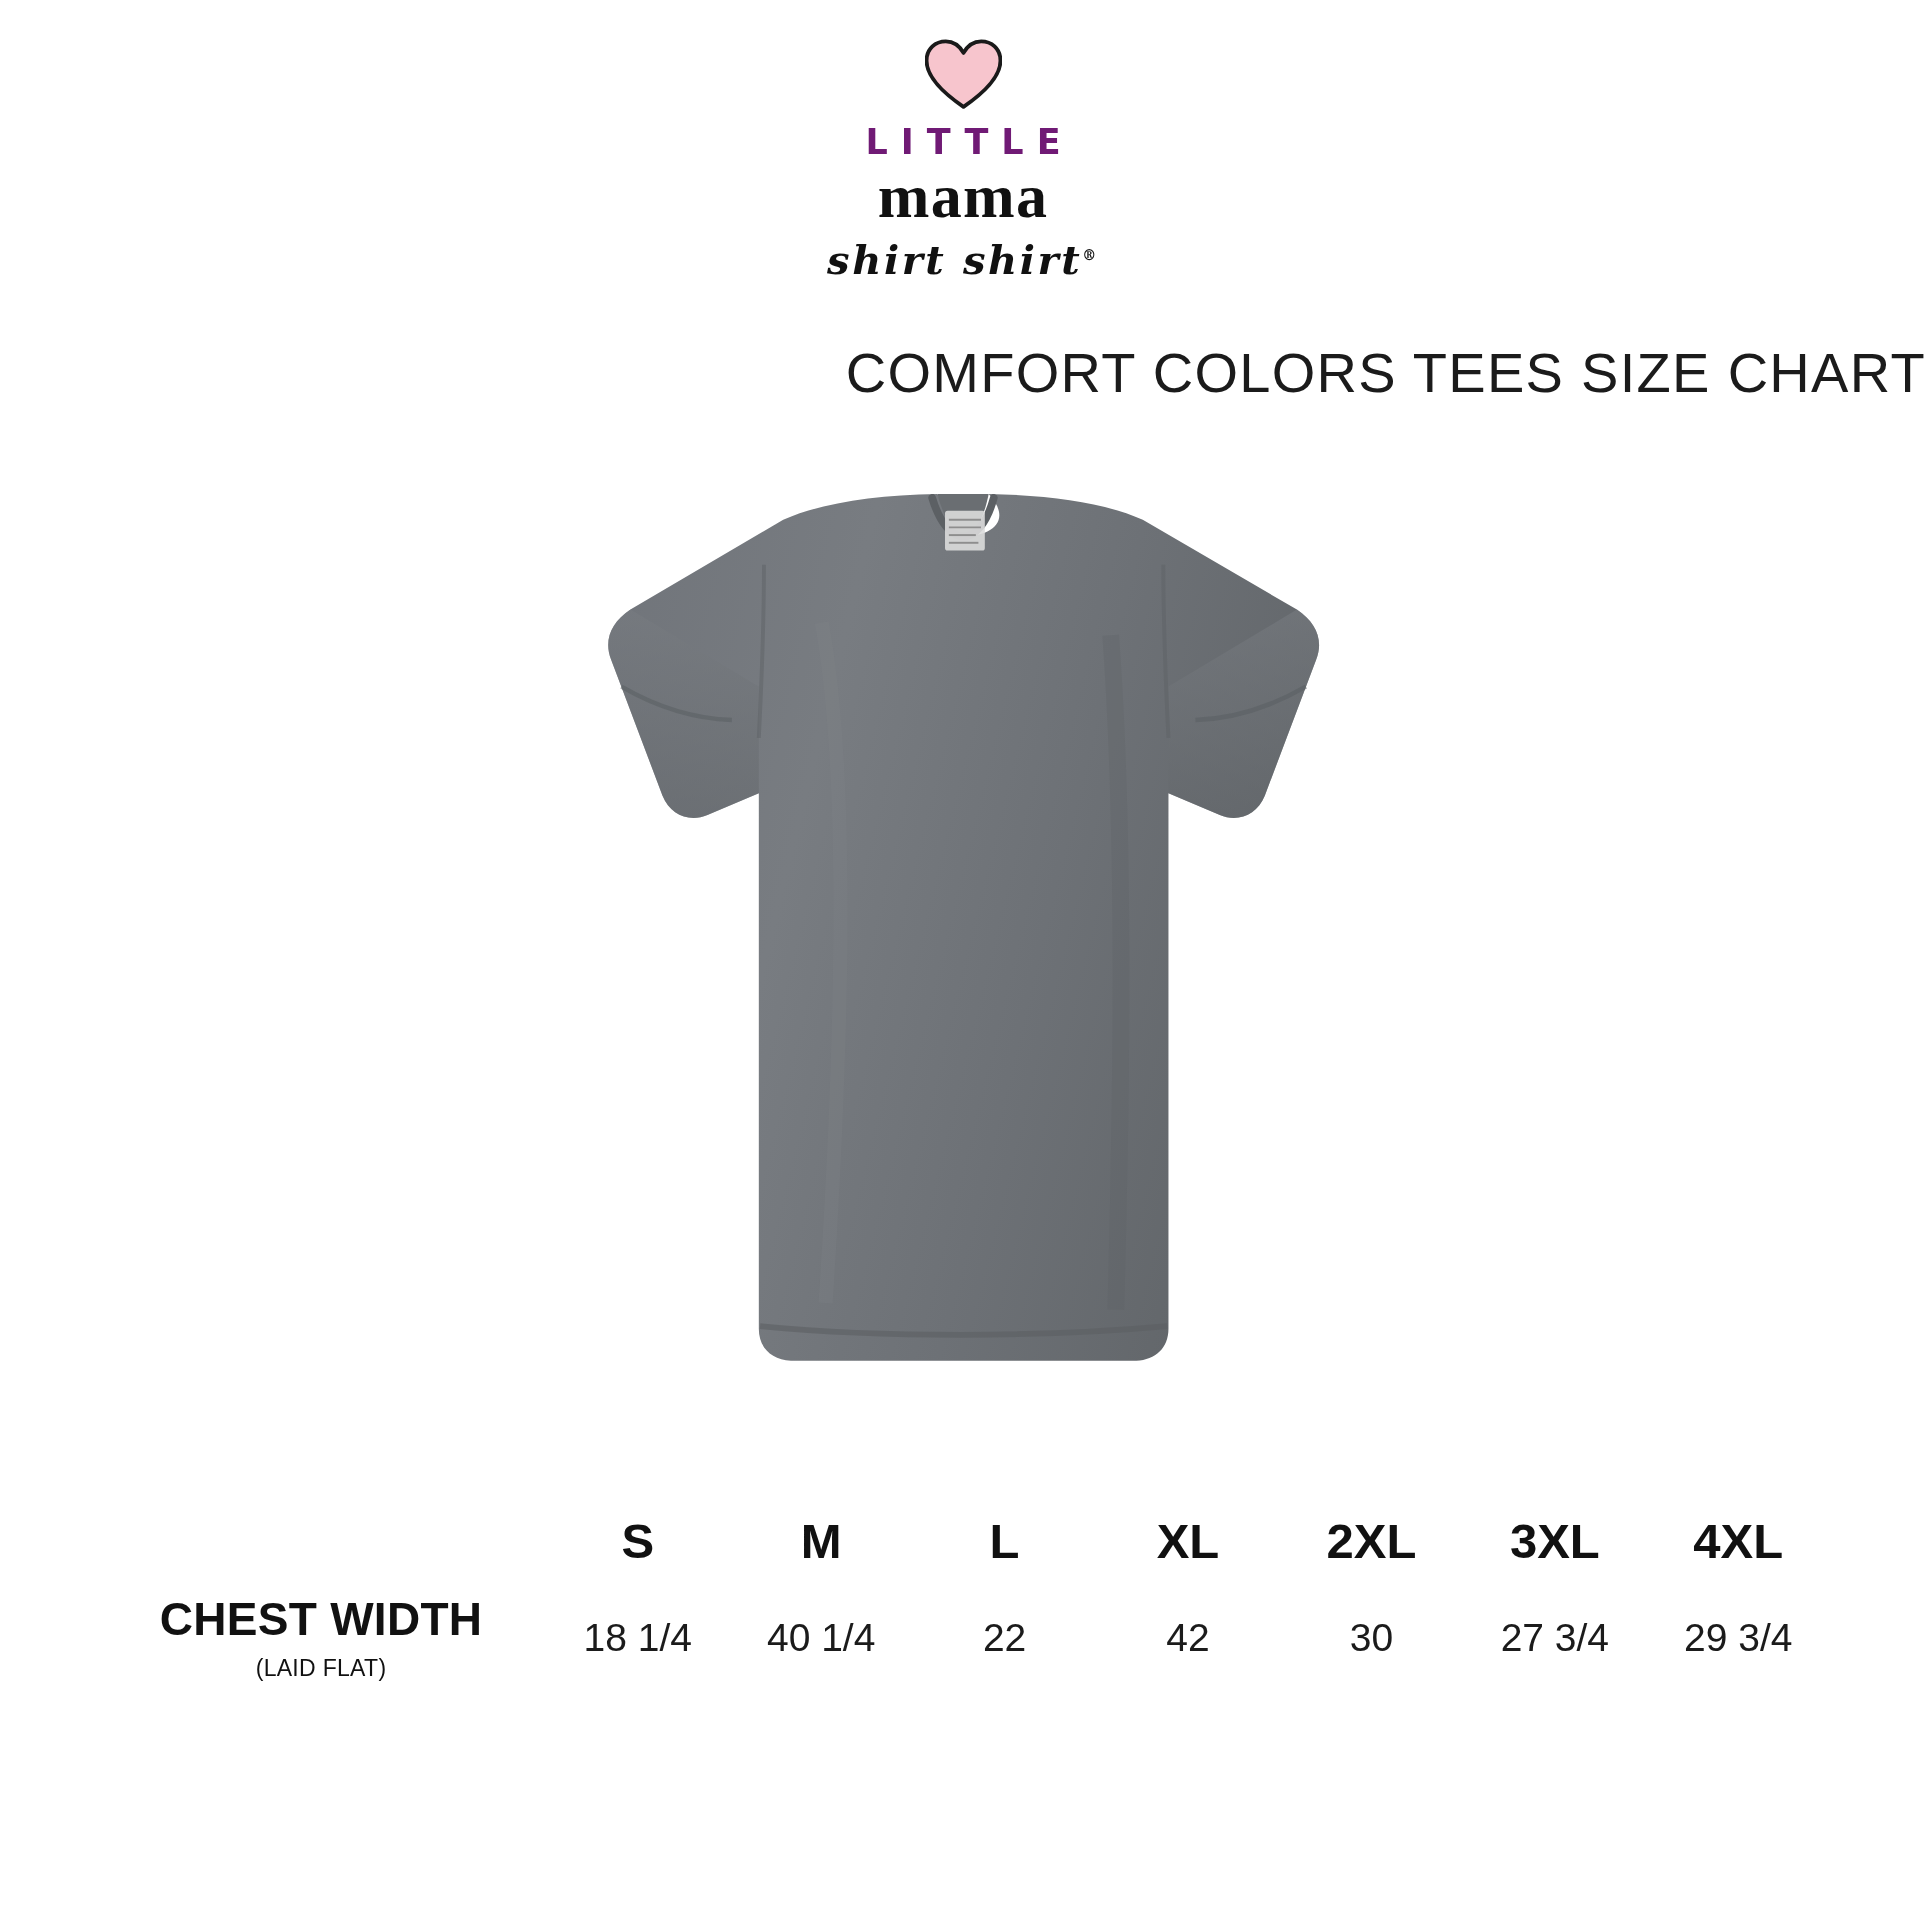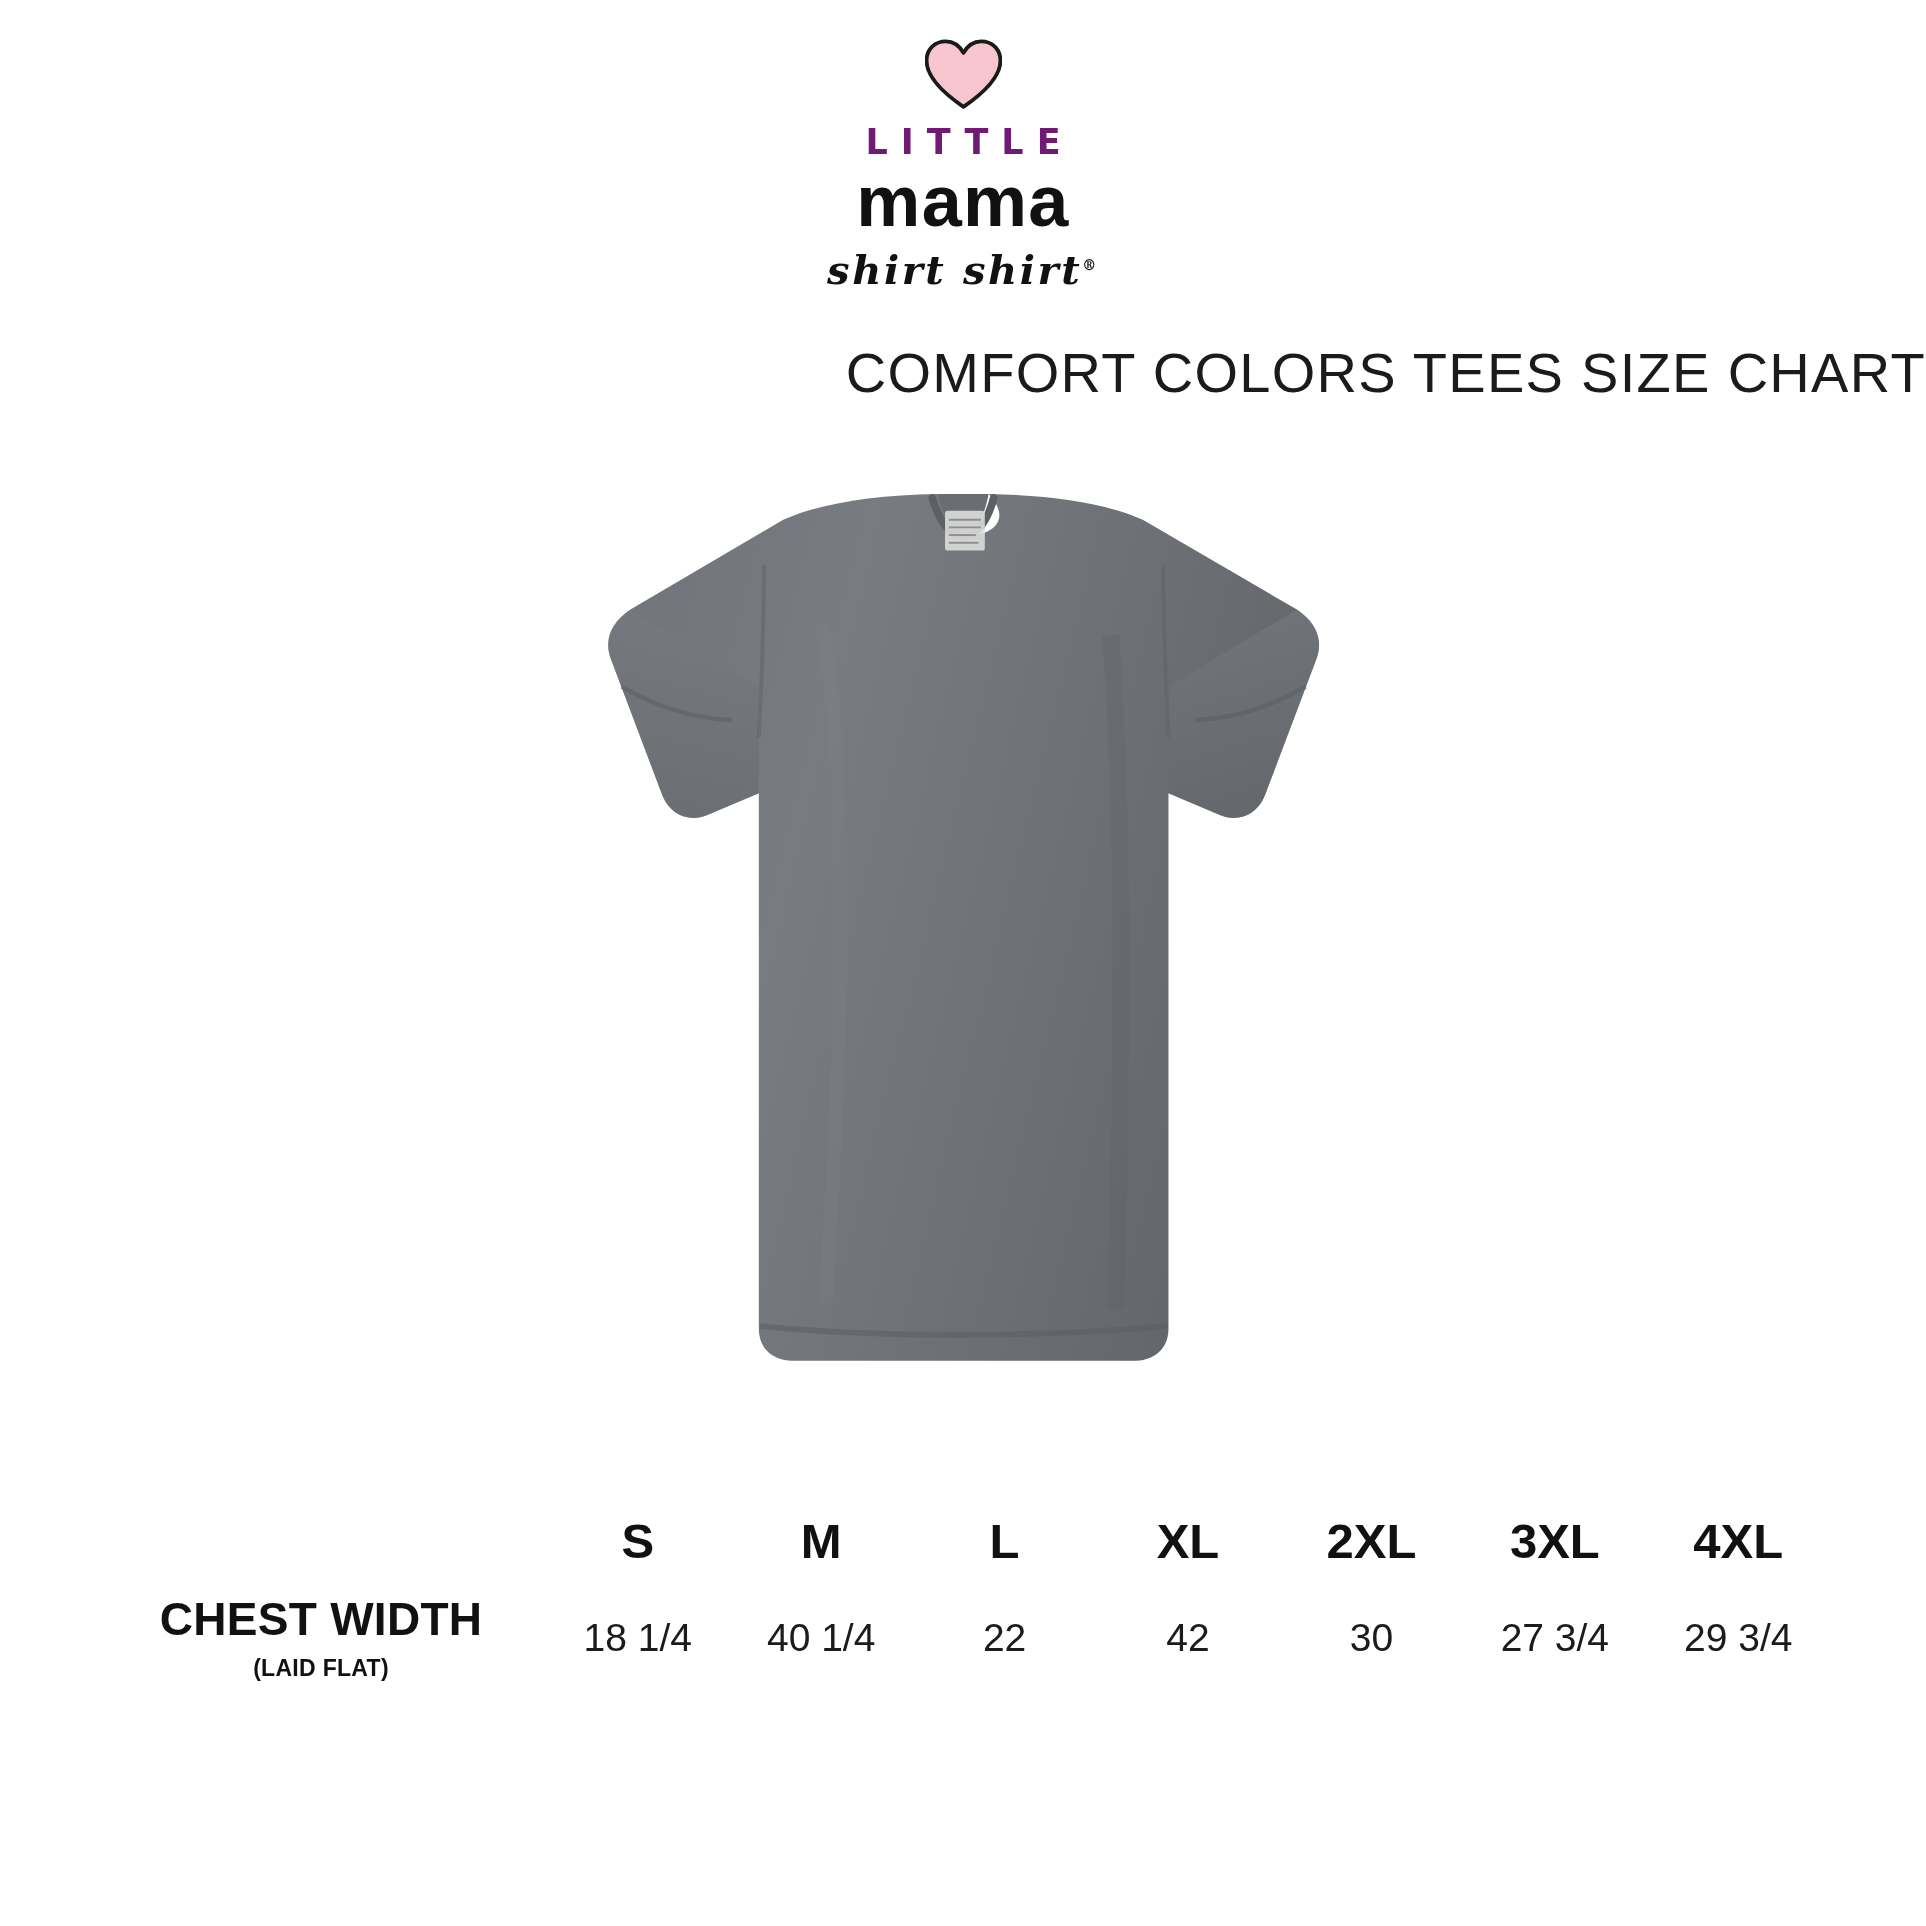--- a/index.html
+++ b/index.html
@@ -33,23 +33,23 @@
   .logo-little {
     font-family: "DejaVu Sans", sans-serif;
     font-weight: 700;
     font-size: 35px;
     letter-spacing: 13px;
     margin-top: 11.6px;
     margin-left: 13px;
     color: #701a75;
   }
   .logo-mama {
-    font-family: Liberation Sans, sans-serif;
-    font-weight: 700;
-    font-size: 72px;
+    font-family: Liberation Serif, serif;
+    font-weight: 700;
+    font-size: 62px;
     letter-spacing: 1.3px;
     line-height: 1.0;
     margin-top: 3.9px;
     color: #111;
   }
   .logo-shirt {
     font-family: "DejaVu Serif", serif;
     font-style: italic;
     font-weight: 700;
     font-size: 40px;
@@ -120,21 +120,21 @@
     padding-right: 26px;
     font-size: 46px;
     font-weight: 700;
     letter-spacing: 0.3px;
     color: #111;
     line-height: 1.05;
   }
   .row-label .sub {
     display: block;
     font-size: 23px;
-    font-weight: 700;
+    font-weight: 400;
     letter-spacing: 0.3px;
     margin-top: 12px;
   }
   .value-cell {
     font-size: 39px;
     font-weight: 400;
     color: #1b1b1b;
     height: 103px;
   }
   .spacer-head { height: 71px; }

